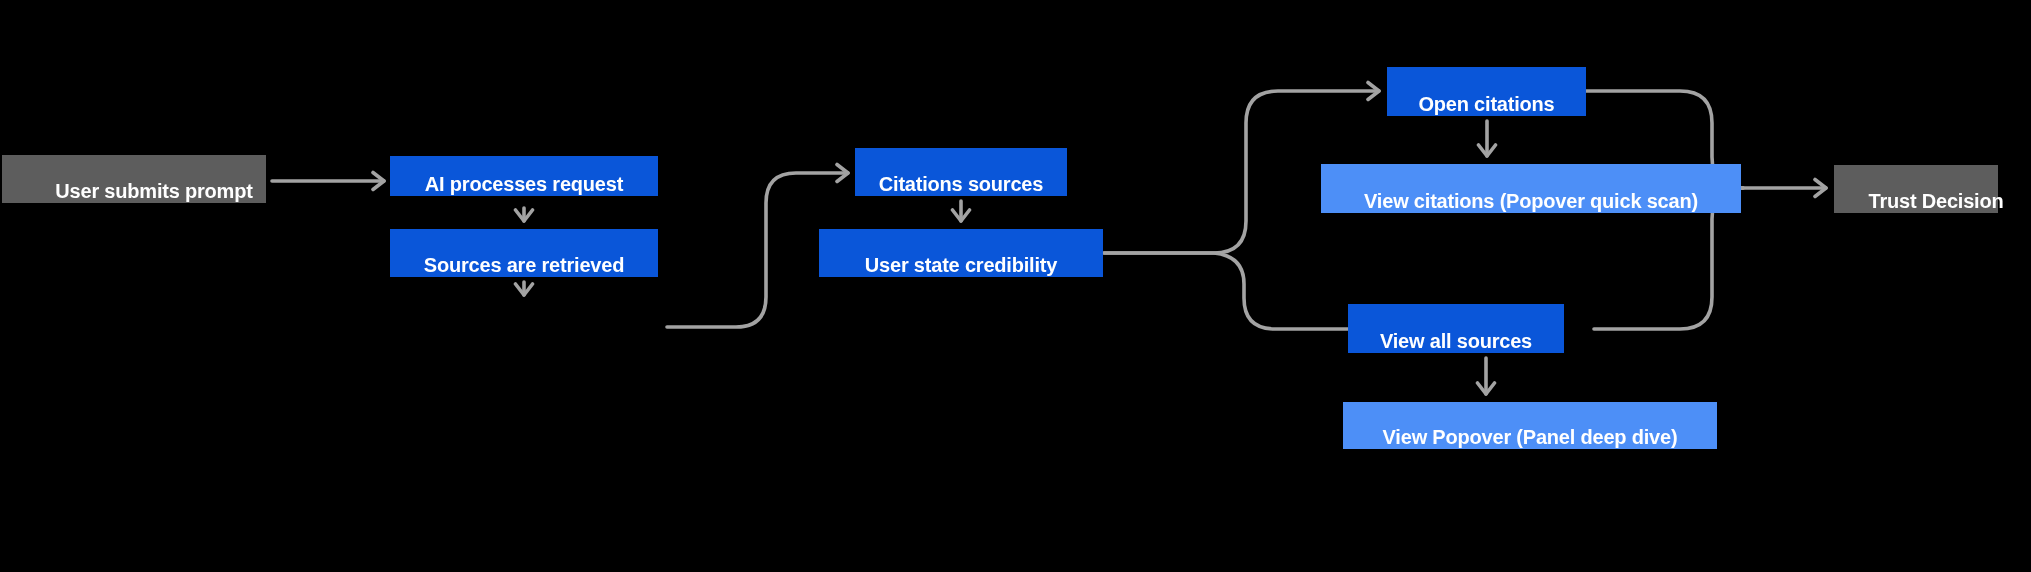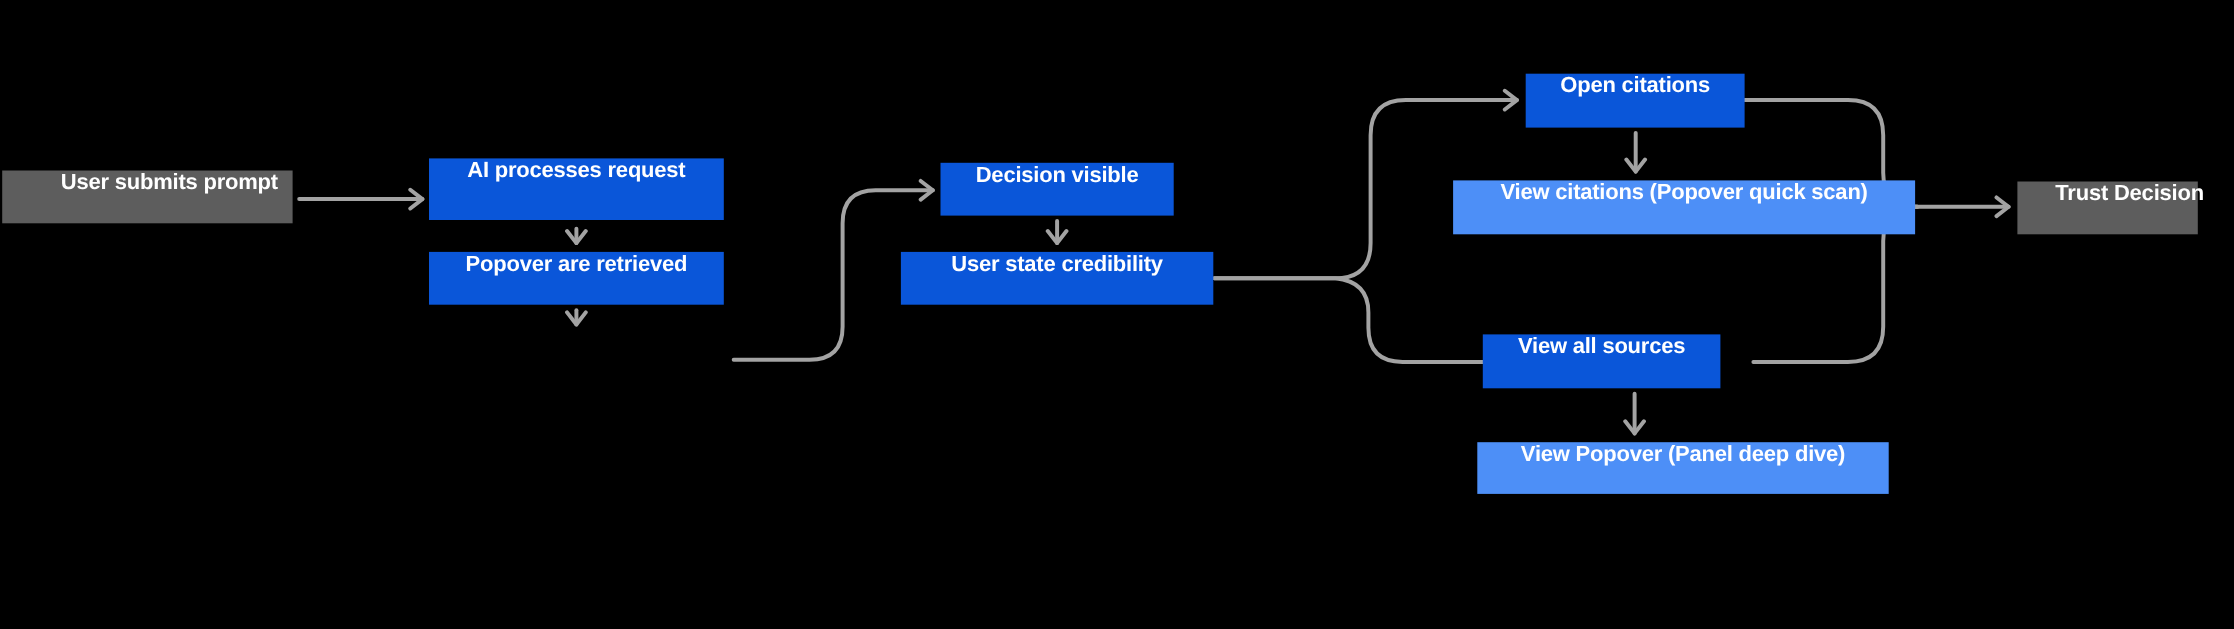--- a/index.html
+++ b/index.html
@@ -32,21 +32,21 @@
   .connectors .arrowhead-glyph {
     fill: none;
     stroke: var(--connector, #a3a3a3);
     stroke-width: 3.6;
     stroke-linecap: round;
     stroke-linejoin: round;
   }
   .node {
     position: absolute;
     display: flex;
-    align-items: flex-start;
+    align-items: flex-end;
     justify-content: center;
     box-sizing: border-box;
     color: var(--text, #fff);
     font-size: 20px;
     font-weight: 600;
     letter-spacing: -0.2px;
     white-space: nowrap;
   }
   .node.terminal { background: var(--terminal-box, #5d5d5d); padding-left: 40px; }
   .node.process  { background: var(--process-box, #0a56d9); }
@@ -75,31 +75,31 @@
     <path class="edge" d="M 1486 358 V 394" marker-end="url(#ah)"></path>
     <path class="edge" d="M 1586 91 H 1680 Q 1712 91 1712 123 V 157 Q 1712 188 1743 188"></path>
     <path class="edge" d="M 1594 329 H 1680 Q 1712 329 1712 297 V 219 Q 1712 188 1743 188"></path>
     <path class="edge" d="M 1741 188 H 1826" marker-end="url(#ah)"></path>
   </svg>
 
   <div class="node terminal" style="left:2px;top:155px;width:264px;height:48px">
     <span>User submits prompt</span>
   </div>
 
-  <div class="node process" style="left:390px;top:144px;width:268px;height:56px">
+  <div class="node process" style="left:390px;top:156px;width:268px;height:40px">
     <span>AI processes request</span>
   </div>
 
   <div class="node process" style="left:390px;top:229px;width:268px;height:48px">
-    <span>Popover are retrieved</span>
+    <span>Sources are retrieved</span>
   </div>
 
 
   <div class="node process" style="left:855px;top:148px;width:212px;height:48px">
-    <span>Decision visible</span>
+    <span>Citations sources</span>
   </div>
 
   <div class="node process" style="left:819px;top:229px;width:284px;height:48px">
     <span>User state credibility</span>
   </div>
 
   <div class="node process" style="left:1387px;top:67px;width:199px;height:49px">
     <span>Open citations</span>
   </div>
 

